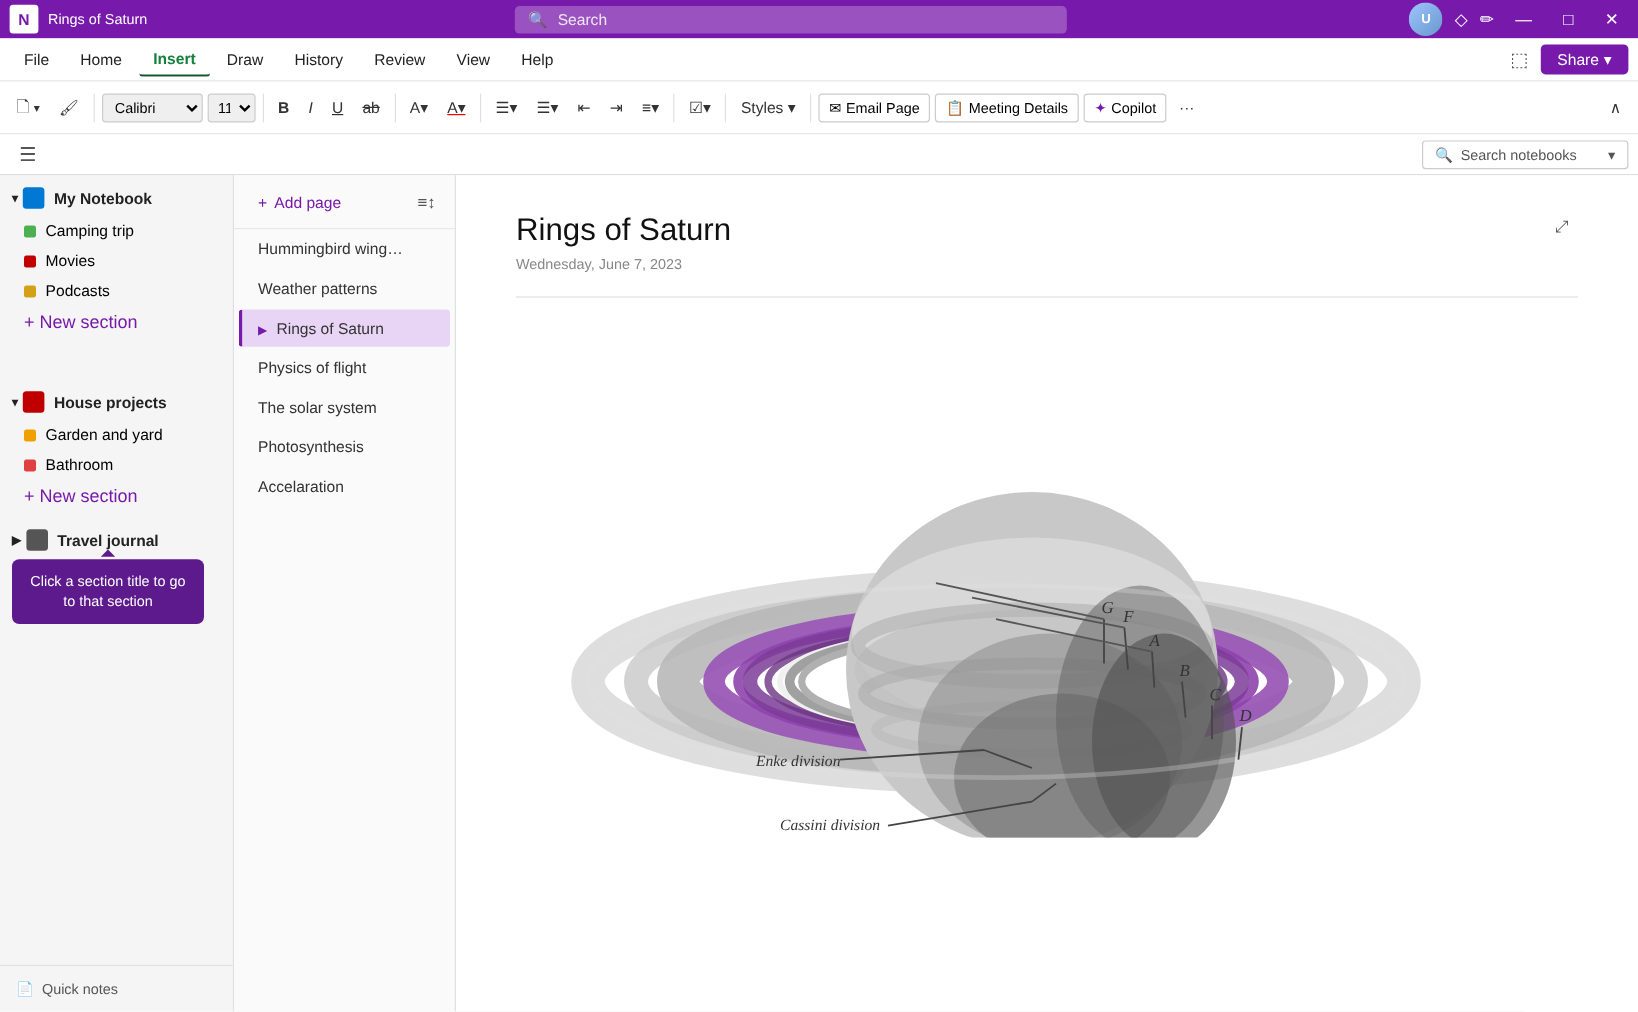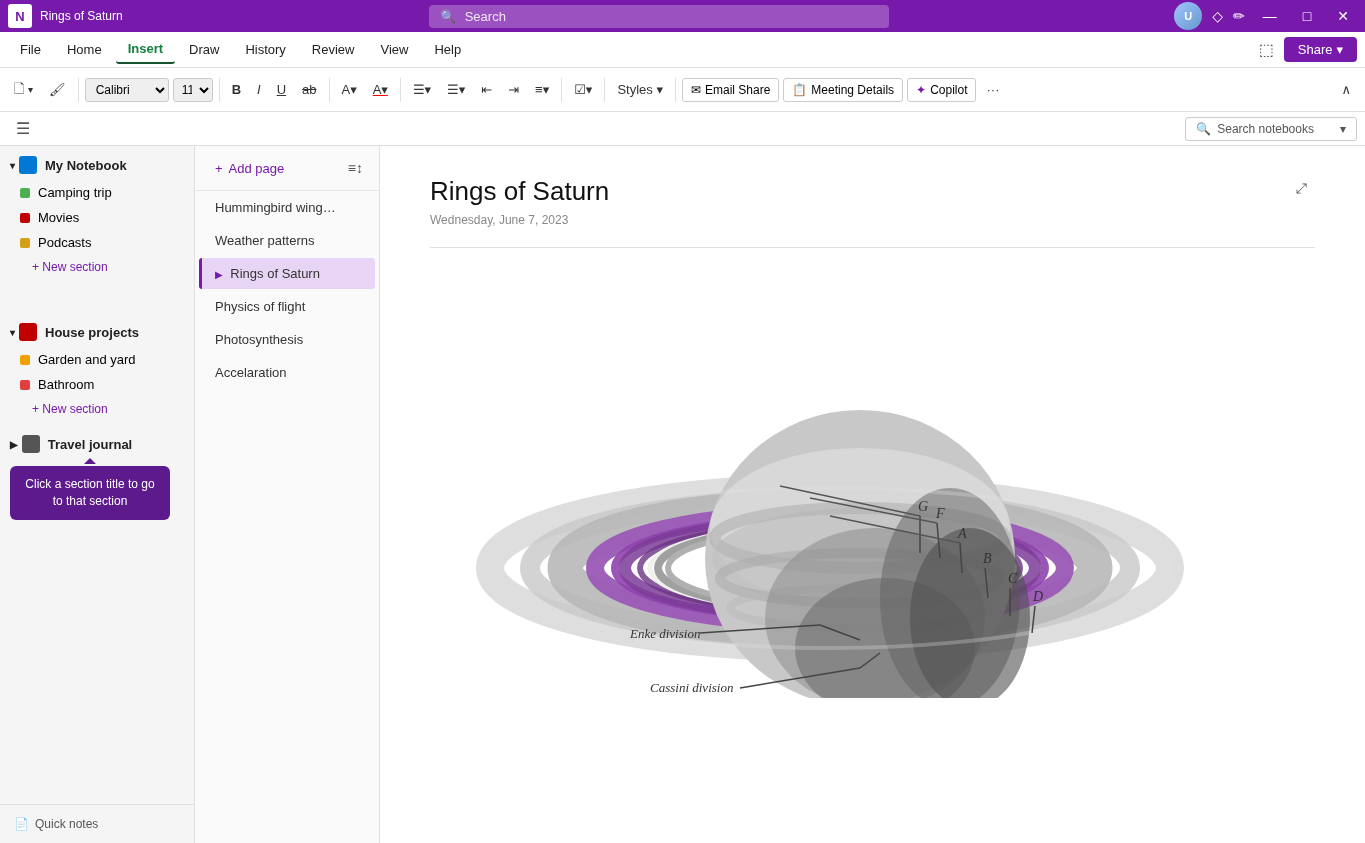--- a/index.html
+++ b/index.html
@@ -63,22 +63,22 @@
     }
     .notebook-icon { width: 18px; height: 18px; border-radius: 3px; margin-right: 8px; flex-shrink: 0; }
     .chevron { font-size: 10px; margin-right: 4px; }
     .section-item {
       display: flex; align-items: center; padding: 5px 10px 5px 20px; cursor: pointer;
       font-size: 13px; color: #000000; position: relative;
     }
     .section-item.active { background: #e8d5f5; }
     .section-dot { width: 10px; height: 10px; border-radius: 2px; margin-right: 8px; flex-shrink: 0; }
     .new-section {
-      display: flex; align-items: center; padding: 5px 10px 5px 32px; cursor: pointer;
-      font-size: 12px; color: #7719aa;
+      display: flex; align-items: center; padding: 5px 10px 5px 20px; cursor: pointer;
+      font-size: 15px; color: #7719aa;
     }
     .quick-notes { display: flex; align-items: center; gap: 6px; font-size: 12px; color: #555; cursor: pointer; padding: 4px; }
 
     
     .tooltip-box {
       position: absolute; left: 10px; top: 320px; background: #5c1a8c; color: white;
       padding: 10px 14px; border-radius: 6px; font-size: 12px; width: 160px; text-align: center;
       z-index: 100; line-height: 1.4;
     }
     .tooltip-box::after {
@@ -192,21 +192,21 @@
   <div class="tb-btn">⇤</div>
   <div class="tb-btn">⇥</div>
   <div class="tb-btn">≡▾</div>
   <div class="tb-divider"></div>
   <div class="tb-btn">☑▾</div>
   <div class="tb-divider"></div>
   <div class="tb-btn">Styles ▾</div>
   <div class="tb-divider"></div>
   <div class="email-page-btn">
     <span>✉</span>
-      <span>Email Share</span>
+      <span>Email Page</span>
   </div>
   <div class="meeting-btn" style="display:flex;align-items:center;gap:4px;padding:4px 8px;border:1px solid #ccc;border-radius:3px;cursor:pointer;font-size:12px;">
     <span>📋</span>
       <span>Meeting Details</span>
   </div>
   <div class="copilot-btn" style="display:flex;align-items:center;gap:4px;padding:4px 8px;border:1px solid #ccc;border-radius:3px;cursor:pointer;font-size:12px;">
     <span style="color:#7719aa;">✦</span>
       <span>Copilot</span>
   </div>
   <div class="tb-btn">···</div>
@@ -306,20 +306,23 @@
       <span>Weather patterns</span>
     </div>
     <div class="page-item active">
       <span class="active-arrow">▶</span>
       <span>Rings of Saturn</span>
     </div>
     <div class="page-item">
       <span>Physics of flight</span>
     </div>
     <div class="page-item">
+      <span>The solar system</span>
+    </div>
+    <div class="page-item">
       <span>Photosynthesis</span>
     </div>
     <div class="page-item">
       <span>Accelaration</span>
     </div>
   </div>
 
   <div id="content">
     <div style="position:relative;">
       <div class="expand-btn" style="position:absolute;right:0;top:0;">⤢</div>

